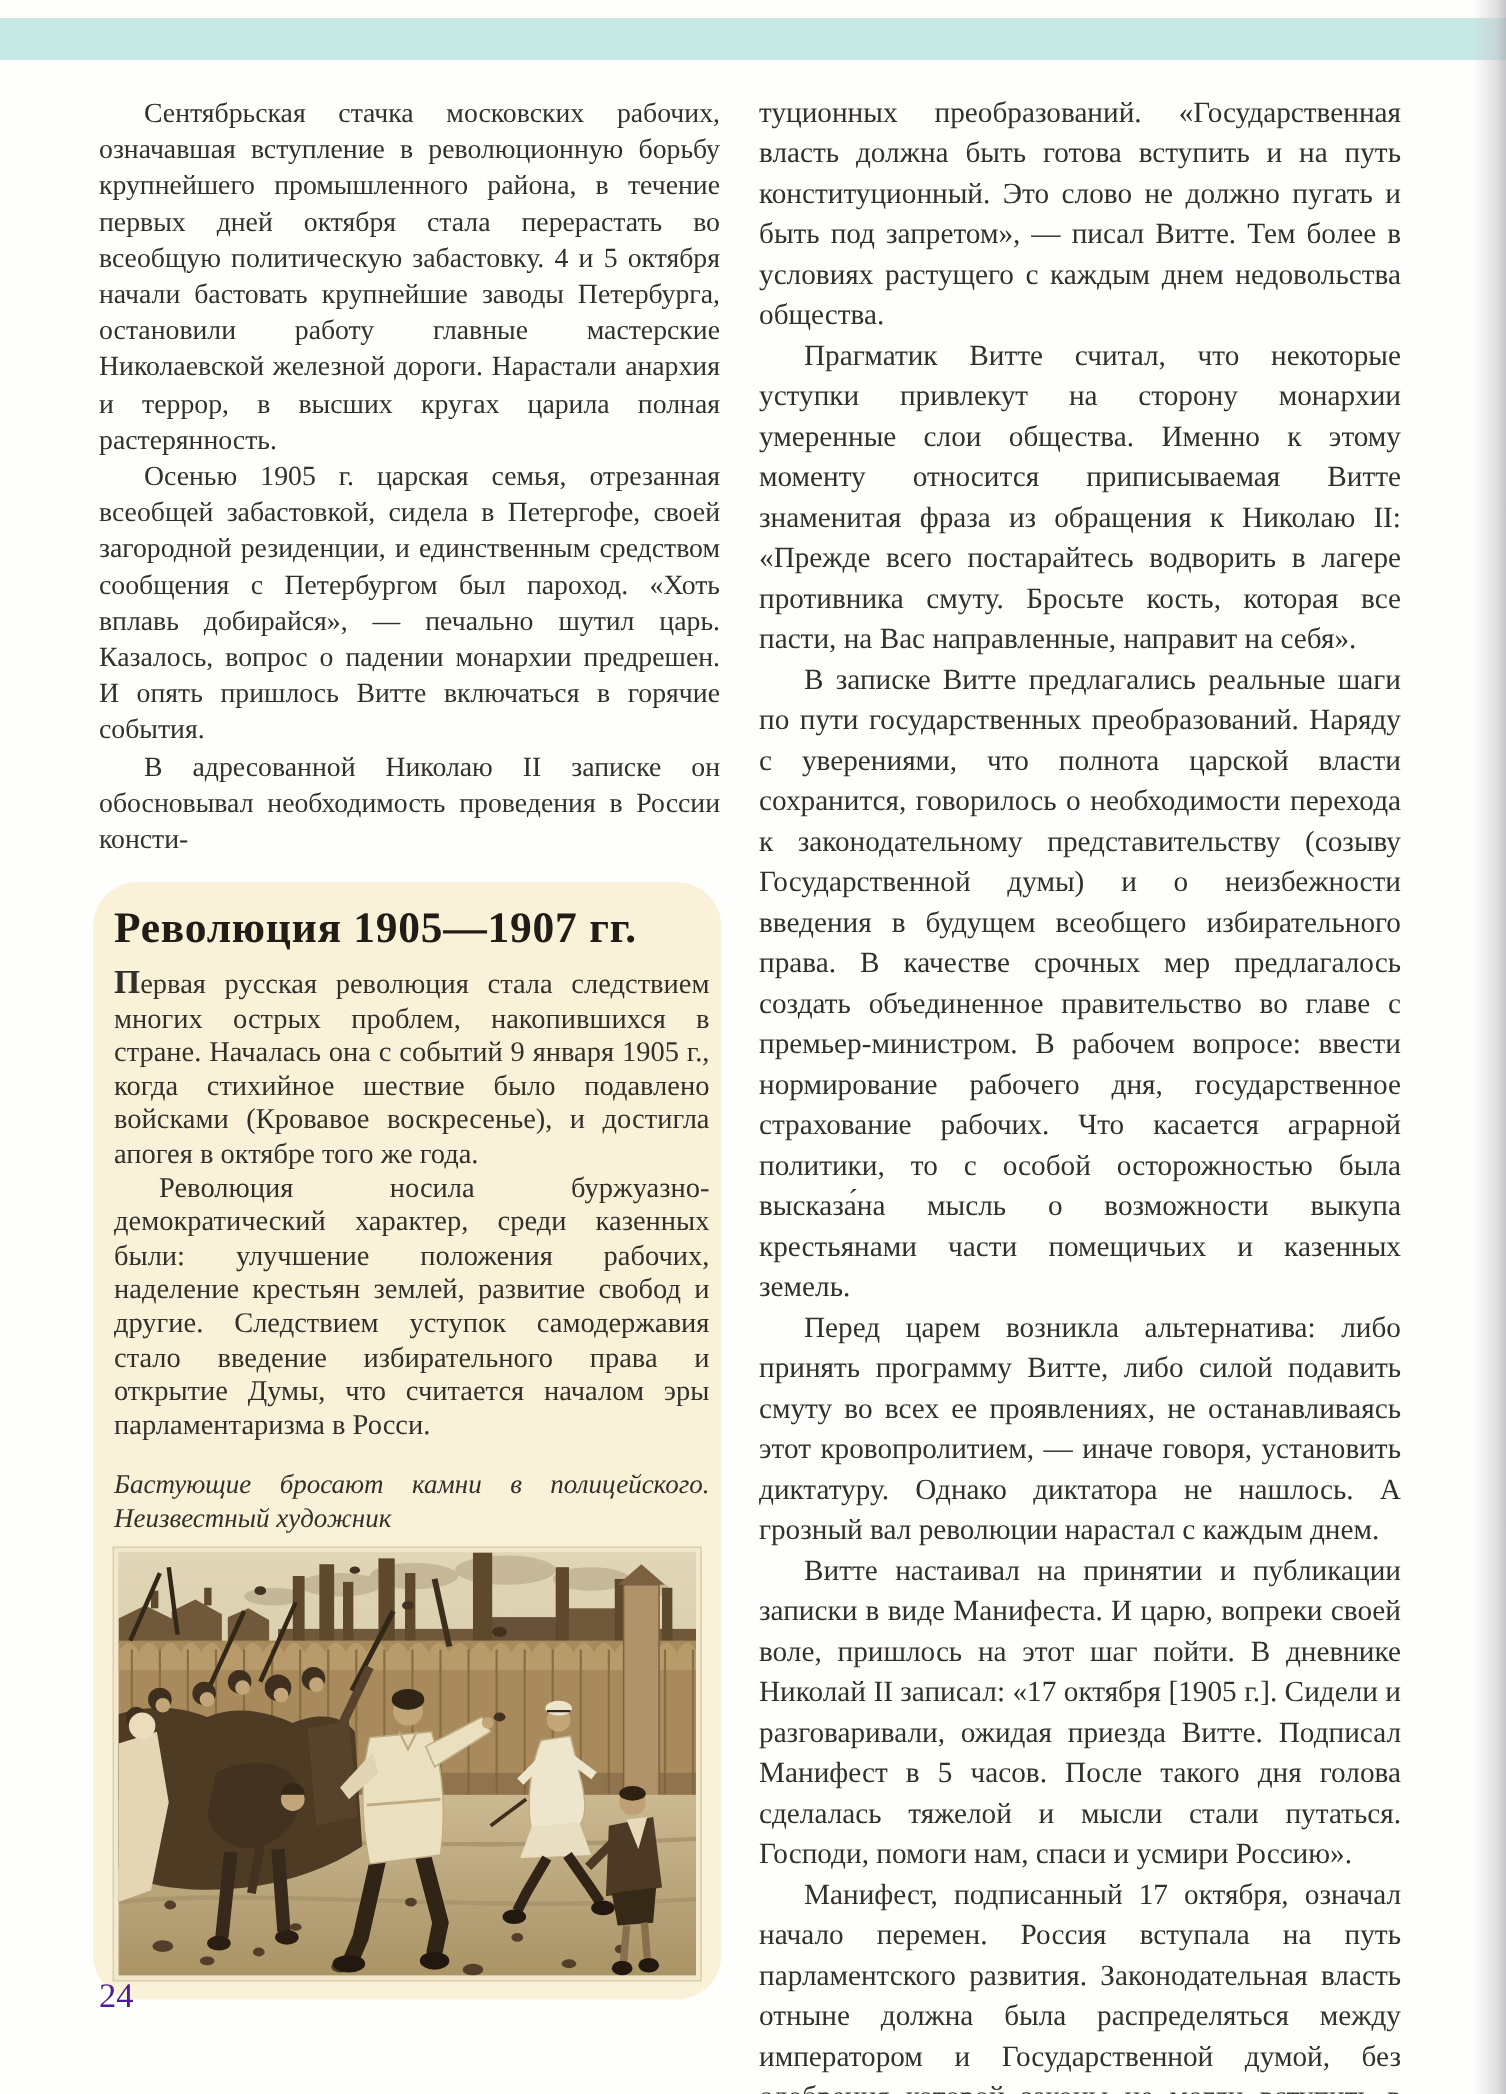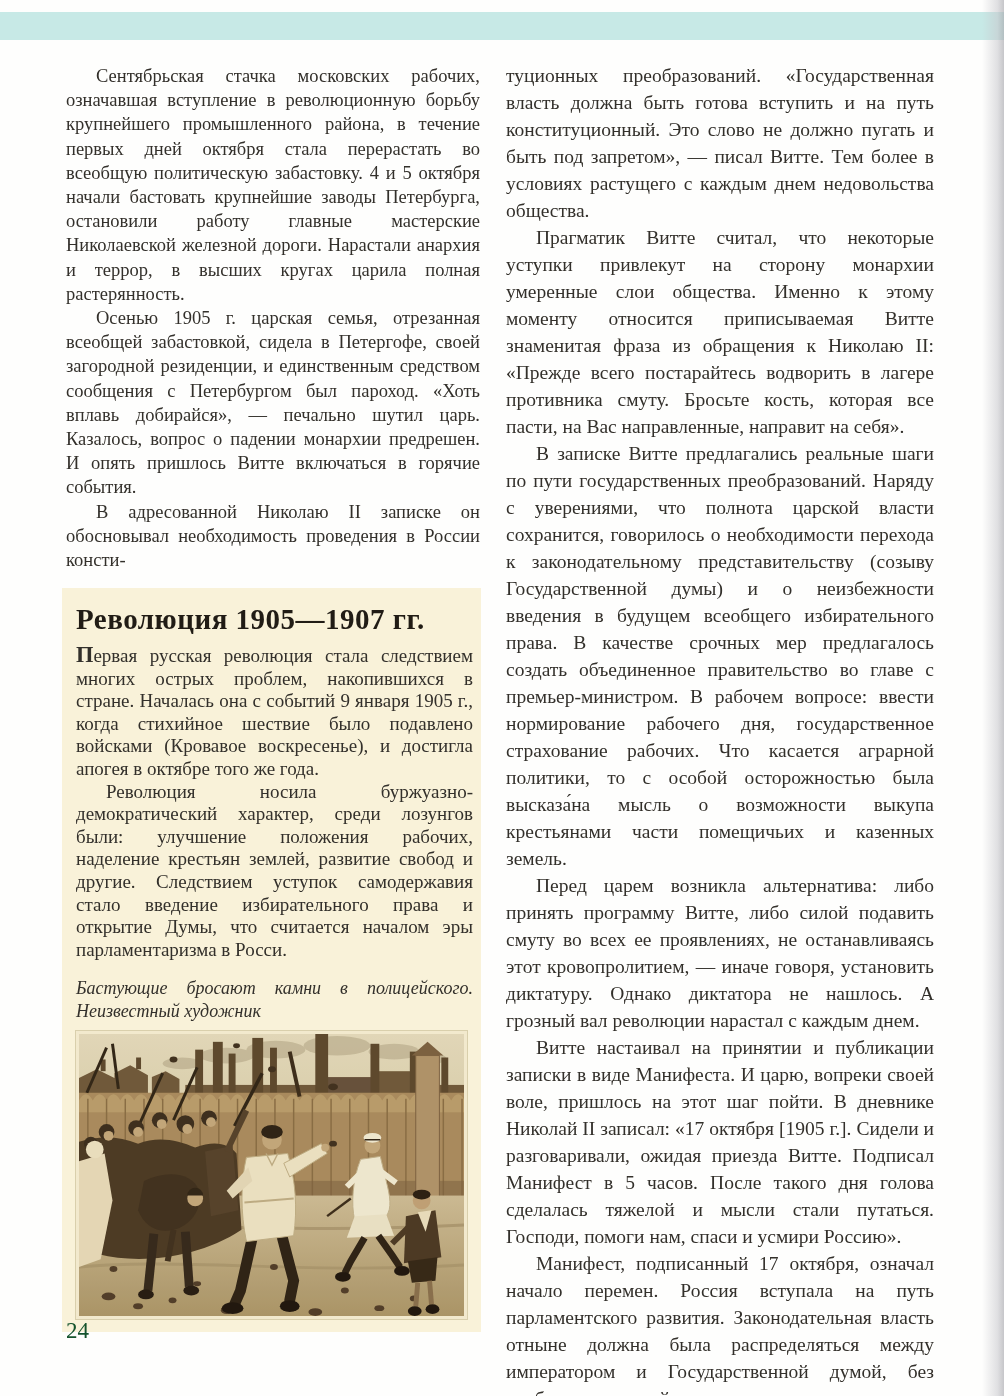--- a/index.html
+++ b/index.html
@@ -30,20 +30,21 @@
   }
   .col-right p{
     margin:0;font-size:19.5px;line-height:27px;text-align:justify;
   }
   .indent{text-indent:30px;}
   .info-box{
     position:absolute;left:62px;top:588px;width:419px;
     background:var(--box-bg,#f9f2d9);
     box-sizing:border-box;
     padding:14px 8px 13px 14px;
+    border-radius:30px;
   }
   .info-box h2{
     margin:0 0 8px 0;
     font-size:29px;line-height:34px;font-weight:bold;
     color:var(--heading,#211c15);
     letter-spacing:.5px;
   }
   .info-box p{
     margin:0;font-size:19px;line-height:22.6px;text-align:justify;
   }
@@ -56,38 +57,38 @@
   }
   .figure-frame{
     width:391px;height:288px;box-sizing:border-box;
     border:3px solid #f2e9cd;
     outline:1px solid #d9cfac;
     background:#d8cba6;
   }
   .figure-frame svg{display:block;width:100%;height:100%;}
   .page-number{
     position:absolute;left:66px;top:1318px;
-    font-size:23px;color:#14532d;
+    font-size:23px;color:#4c1d95;
   }
 </style>
 </head>
 <body>
 
 <div class="top-band"></div>
 
 <div class="col-left-text">
   <p class="indent">Сентябрьская стачка московских рабочих, означавшая вступление в революционную борьбу крупнейшего промышленного района, в течение первых дней октября стала перерастать во всеобщую политическую забастовку. 4 и 5 октября начали бастовать крупнейшие заводы Петербурга, остановили работу главные мастерские Николаевской железной дороги. Нарастали анархия и террор, в высших кругах царила полная растерянность.</p>
   <p class="indent">Осенью 1905 г. царская семья, отрезанная всеобщей забастовкой, сидела в Петергофе, своей загородной резиденции, и единственным средством сообщения с Петербургом был пароход. «Хоть вплавь добирайся», — печально шутил царь. Казалось, вопрос о падении монархии предрешен. И опять пришлось Витте включаться в горячие события.</p>
   <p class="indent">В адресованной Николаю II записке он обосновывал необходимость проведения в России консти-</p>
 </div>
 
 <div class="info-box">
   <h2>Революция 1905—1907 гг.</h2>
   <p><span class="dropcap">П</span><span>ервая русская революция стала следствием многих острых проблем, накопившихся в стране. Началась она с событий 9 января 1905 г., когда стихийное шествие было подавлено войсками (Кровавое воскресенье), и достигла апогея в октябре того же года.</span></p>
-  <p class="indent">Революция носила буржуазно-демократический характер, среди лозунгов были: улучшение положения рабочих, наделение крестьян землей, развитие свобод и другие. Следствием уступок самодержавия стало введение избирательного права и открытие Думы, что считается началом эры парламентаризма в Росси.</p>
+  <p class="indent">Революция носила буржуазно-демократический характер, среди казенных были: улучшение положения рабочих, наделение крестьян землей, развитие свобод и другие. Следствием уступок самодержавия стало введение избирательного права и открытие Думы, что считается началом эры парламентаризма в Росси.</p>
   <p class="fig-caption">Бастующие бросают камни в полицейского. Неизвестный художник</p>
   <div class="figure-frame">
     <svg viewBox="0 0 391 288" preserveAspectRatio="none">
       <defs>
         <linearGradient id="sky" x1="0" y1="0" x2="0" y2="1">
           <stop offset="0" stop-color="#e6dcbd"></stop>
             <stop offset="1" stop-color="#d3c6a2"></stop>
         </linearGradient>
         <linearGradient id="ground" x1="0" y1="0" x2="0" y2="1">
           <stop offset="0" stop-color="#cfbd96"></stop>

